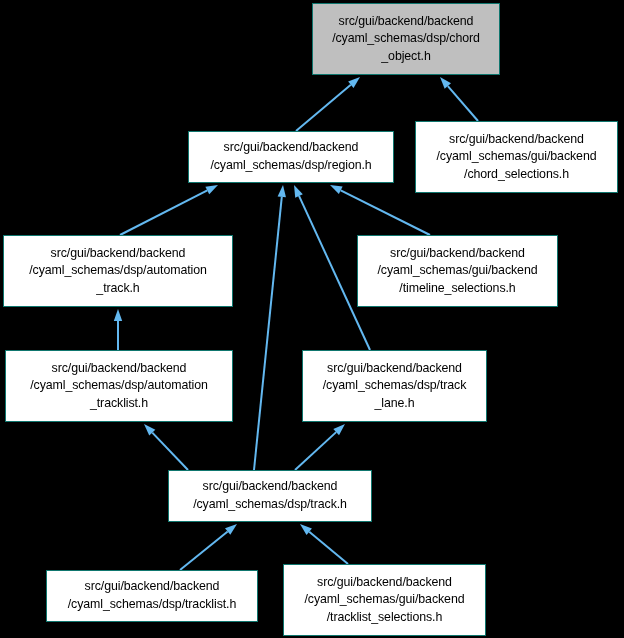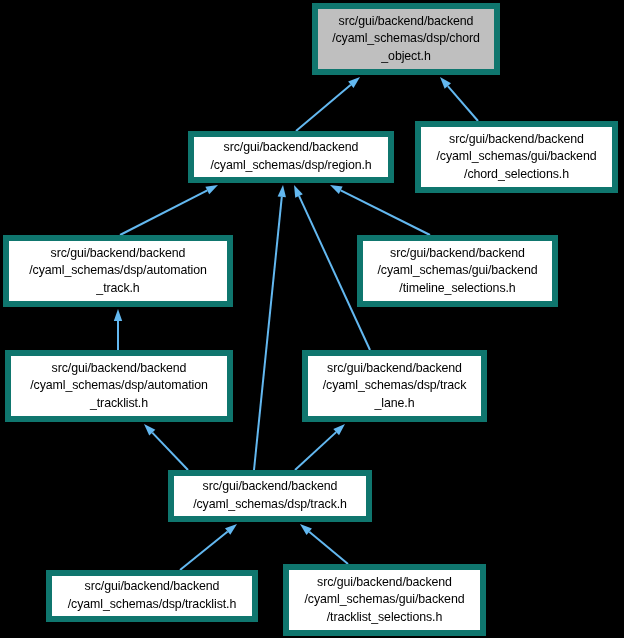--- a/index.html
+++ b/index.html
@@ -11,21 +11,21 @@
     position: relative;
     width: 624px;
     height: 638px;
     background: #000000;
     overflow: hidden;
     font-family: "Liberation Sans", sans-serif;
   }
   .node {
     position: absolute;
     box-sizing: border-box;
-    border: 6px solid #0f766e;
+    border: 1px solid #0f766e;
     background: #ffffff;
     color: #000000;
     display: flex;
     align-items: center;
     justify-content: center;
     text-align: center;
     font-size: 12.4px;
     line-height: 1.42;
     letter-spacing: -0.1px;
     white-space: pre-line;

